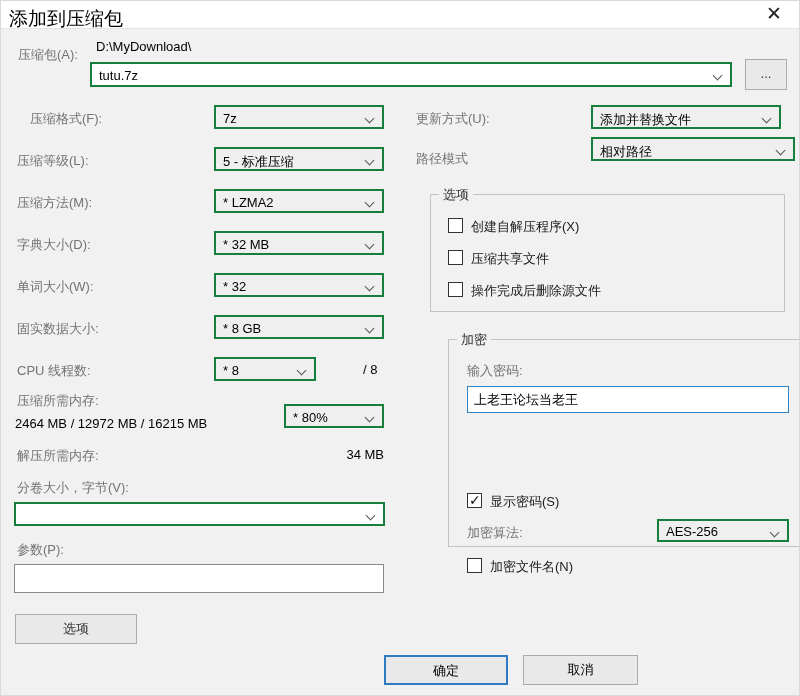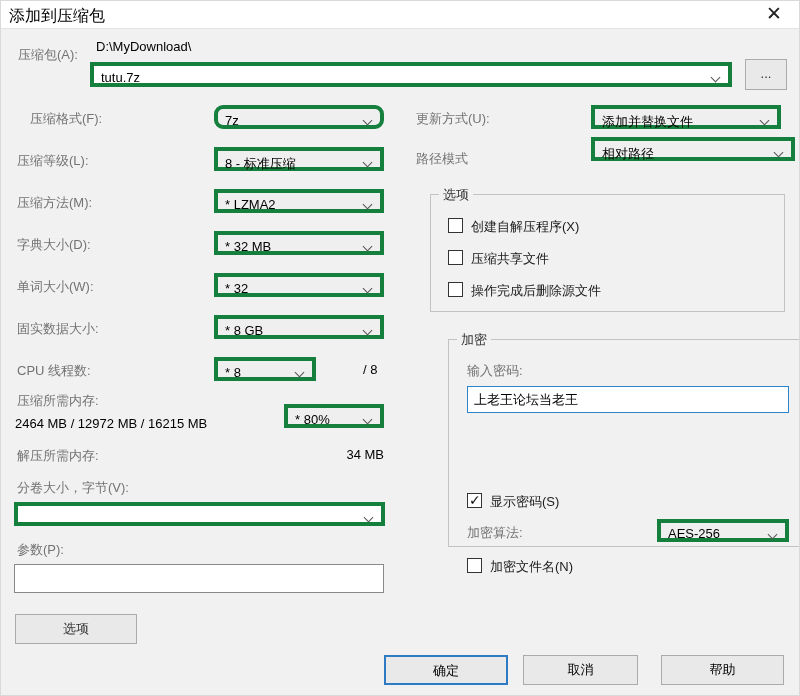--- a/index.html
+++ b/index.html
@@ -3,26 +3,26 @@
 <meta charset="utf-8">
 <style>
   * { margin:0; padding:0; box-sizing:border-box; }
   html,body { width:800px; height:696px; }
   body {
     font-family:"Liberation Sans","DejaVu Sans",sans-serif;
     font-size:13px; color:#111; background:#fff;
   }
   .dialog { position:relative; width:800px; height:696px; background:#f1f1f1; overflow:hidden; border:1px solid #d9d9d9; }
   .titlebar { position:absolute; left:0; top:0; width:100%; height:28px; background:#ffffff; border-bottom:1px solid #e3e3e3; }
-  .title { position:absolute; left:8px; top:5px; font-size:16px; color:#000; }
+  .title { position:absolute; left:8px; top:5px; font-size:19px; color:#000; }
   .close { position:absolute; right:10px; top:0px; width:30px; height:26px; text-align:center; font-size:19px; line-height:26px; color:#222; cursor:default; }
   .lbl { position:absolute; color:#737373; white-space:nowrap; }
 
   
-  .dd { position:absolute; height:24px; background:#efefef; border:4px solid #15803d; }
+  .dd { position:absolute; height:24px; background:#efefef; border:2px solid #15803d; }
   .dd .dd-text { position:absolute; left:7px; top:4px; white-space:nowrap; color:#000; }
   .chev { position:absolute; right:9px; top:8px; width:7px; height:7px;
           border-right:1.4px solid #565656; border-bottom:1.4px solid #565656; transform:rotate(45deg); }
   .dd.white { background:#ffffff; }
 
   
   .txt { position:absolute; background:#ffffff; border:1px solid #898989; }
   .txt .tval { position:absolute; left:6px; top:4px; white-space:nowrap; color:#000; }
   .txt.focus { border:1px solid #2f83c7; }
 
@@ -66,26 +66,26 @@
   </div>
 
   <div class="lbl" style="left:16px; top:109px;margin-left:13px;">压缩格式(F):</div>
   <div class="lbl" style="left:16px; top:151px;">压缩等级(L):</div>
   <div class="lbl" style="left:16px; top:193px;">压缩方法(M):</div>
   <div class="lbl" style="left:16px; top:235px;">字典大小(D):</div>
   <div class="lbl" style="left:16px; top:277px;">单词大小(W):</div>
   <div class="lbl" style="left:16px; top:319px;">固实数据大小:</div>
   <div class="lbl" style="left:16px; top:361px;">CPU 线程数:</div>
 
-  <div class="dd" style="left:213px; top:104px; width:170px;border-radius:9px;">
+  <div class="dd" style="left:213px; top:104px; width:170px;">
     <span class="dd-text">7z</span>
       <span class="chev"></span>
   </div>
   <div class="dd" style="left:213px; top:146px; width:170px;">
-    <span class="dd-text">8 - 标准压缩</span>
+    <span class="dd-text">5 - 标准压缩</span>
       <span class="chev"></span>
   </div>
   <div class="dd" style="left:213px; top:188px; width:170px;">
     <span class="dd-text">* LZMA2</span>
       <span class="chev"></span>
   </div>
   <div class="dd" style="left:213px; top:230px; width:170px;">
     <span class="dd-text">* 32 MB</span>
       <span class="chev"></span>
   </div>
@@ -172,17 +172,14 @@
       <span class="cblbl">加密文件名(N)</span>
     </div>
   </div>
 
   <div class="btn default" style="left:383px; top:654px; width:124px;">
     <span class="dark">确定</span>
   </div>
   <div class="btn" style="left:522px; top:654px; width:115px;">
     <span class="dark">取消</span>
   </div>
-  <div class="btn" style="left:660px; top:654px; width:123px;">
-    <span class="dark">帮助</span>
-  </div>
 
 </div>
 
 </body></html>

